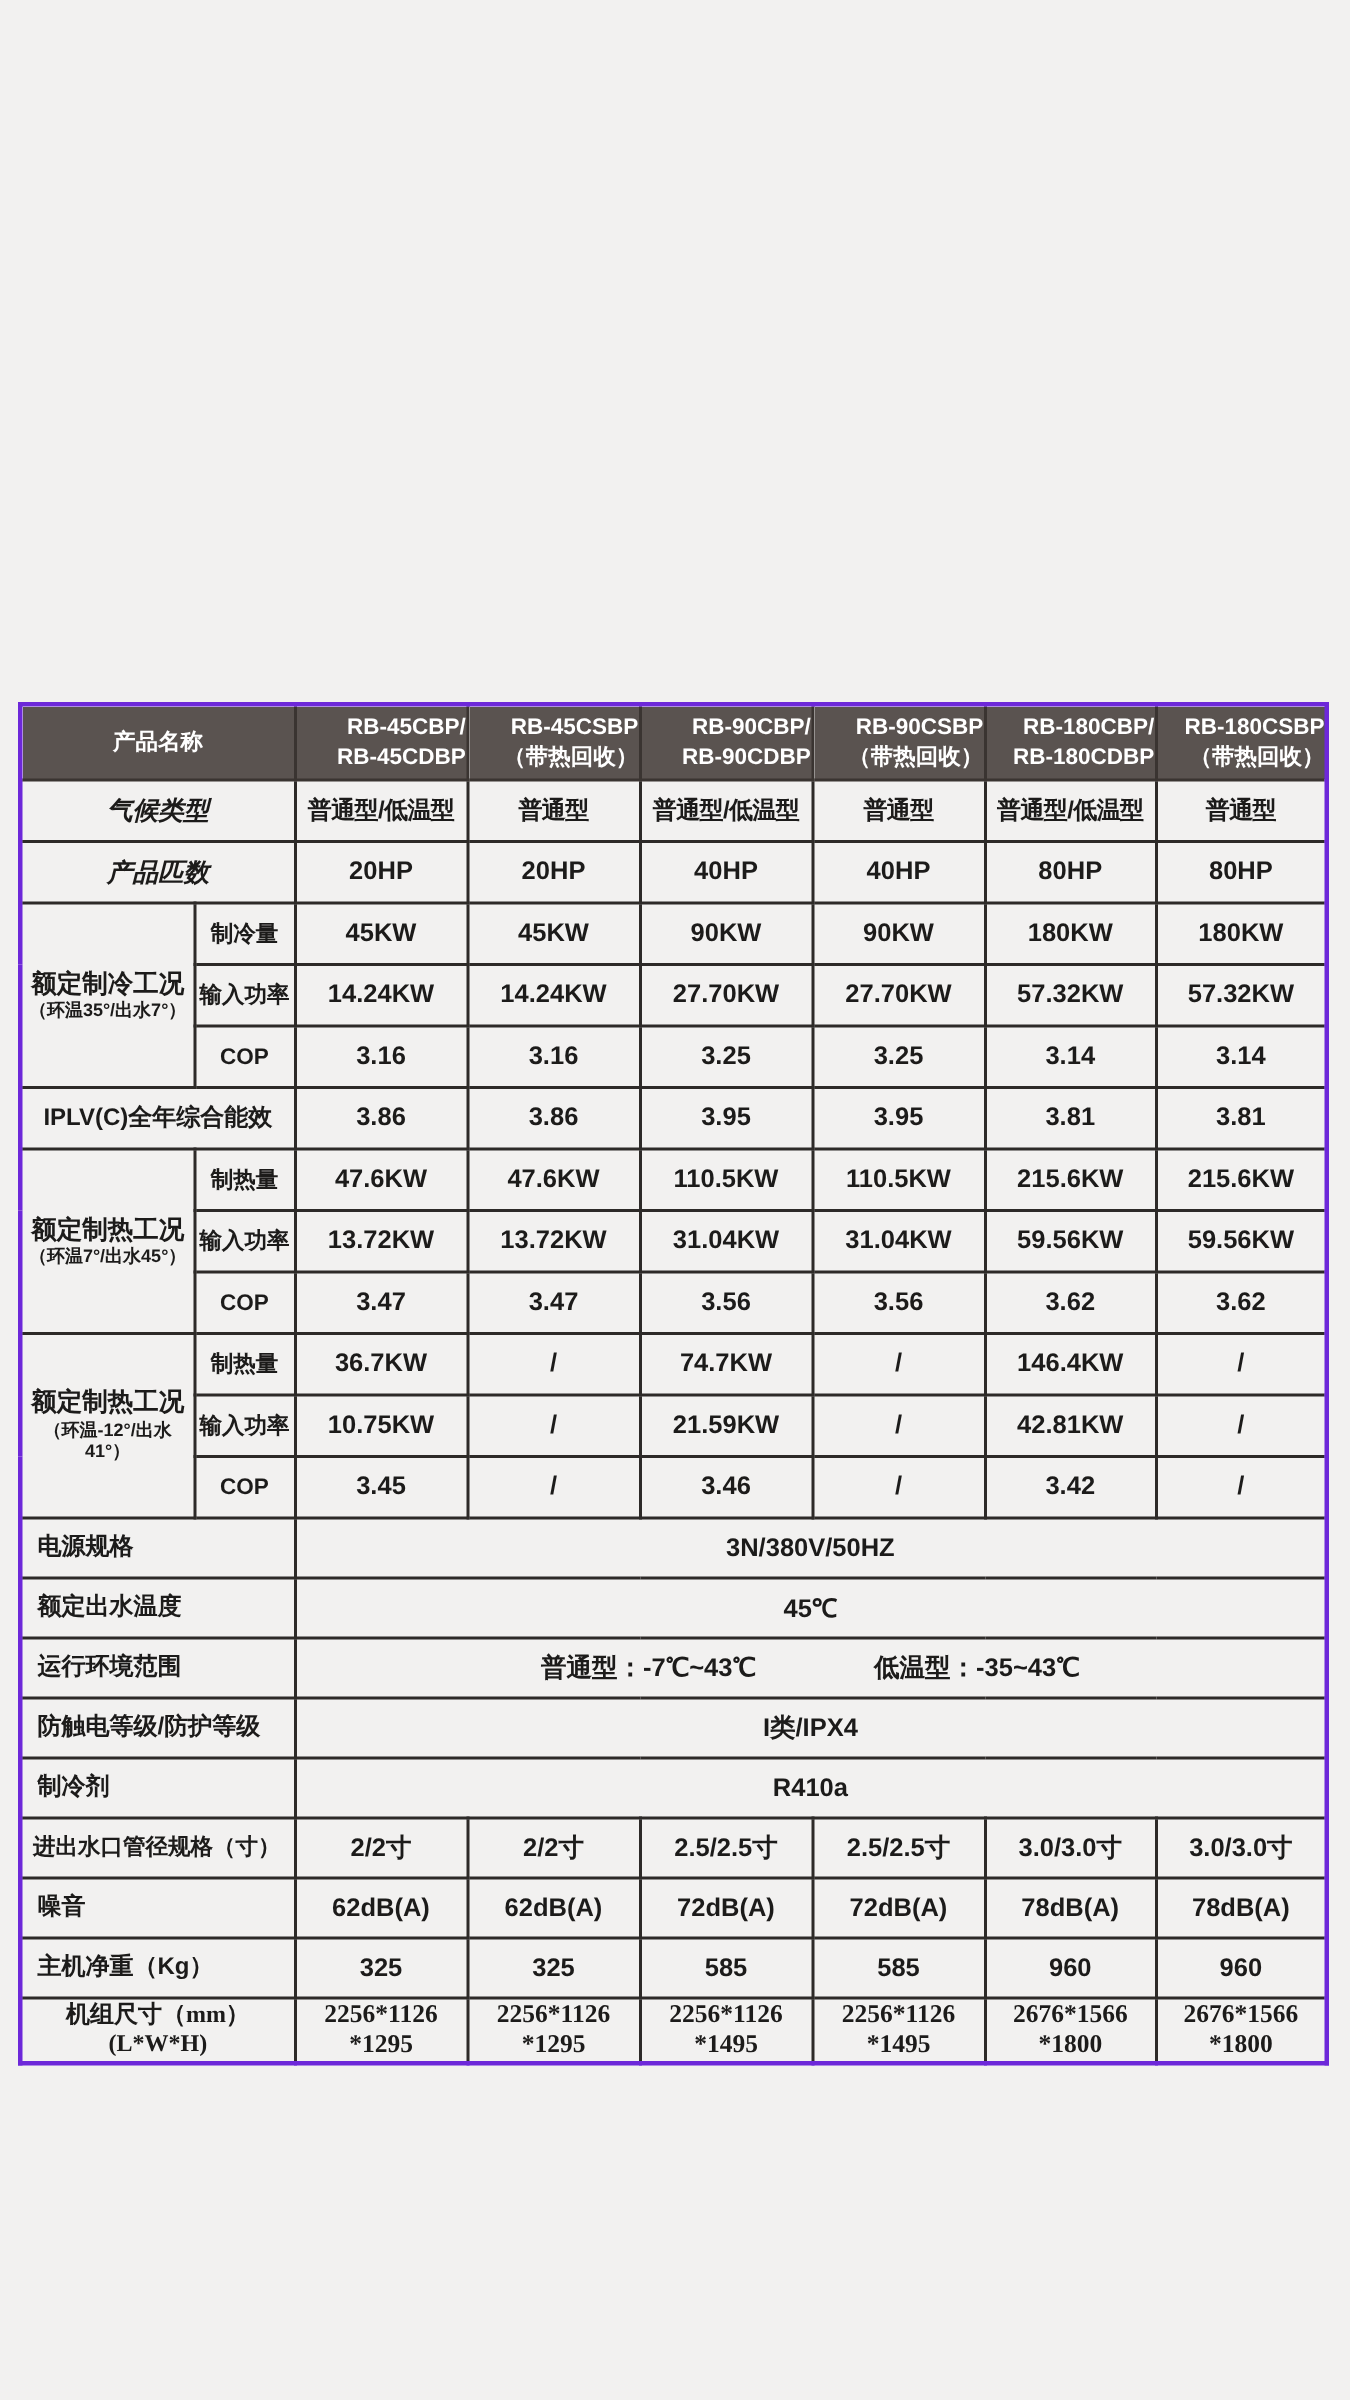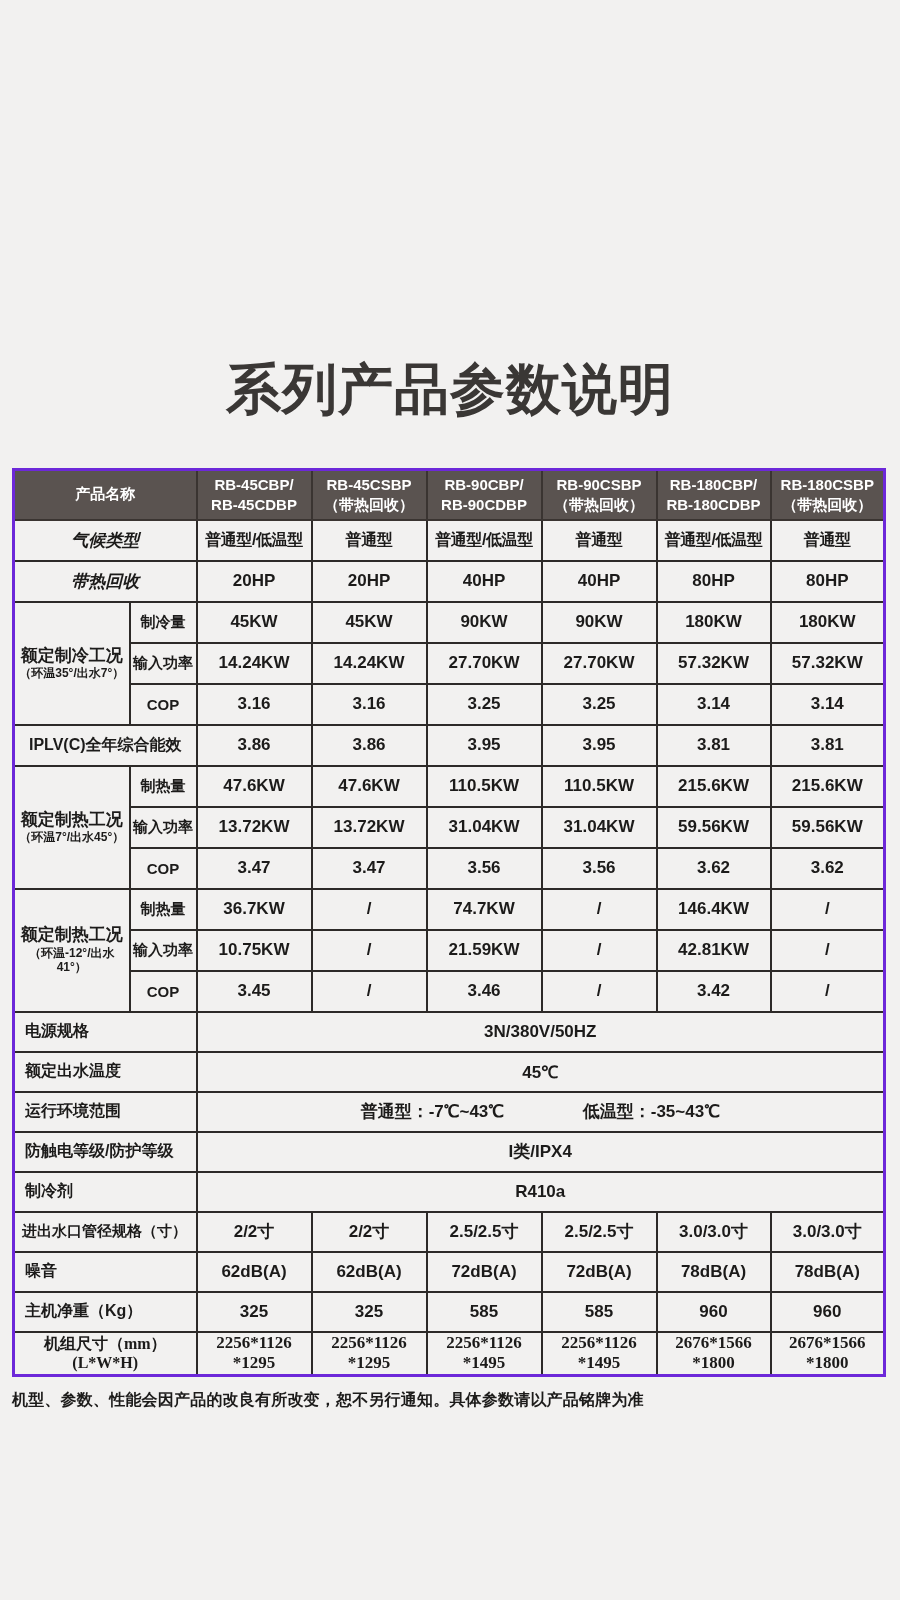--- a/index.html
+++ b/index.html
@@ -26,21 +26,21 @@
   }
   tr.h50 { height:50px; }
   tr.h41 { height:41px; }
   tr.h42 { height:40px; }
   tr.h43 { height:43px; }
 
   tr.hdr th {
     background:#5a5350; color:#ffffff;
     font-size:15px; border-color:#3a3431;
   }
-  .hd-l { display:block; line-height:1.32; }
+  .hd-l { display:block; line-height:1.32;text-align:right; }
   th.prodname { font-size:16px; }
 
   .c-lbl  { font-size:17px;font-style:italic; }
   .c-iplv { font-size:16px; }
   .c-sub  { font-size:15px; }
   .c-grp .g1 { font-size:17px; line-height:1.2; }
   .c-grp .g2 { font-size:12px; line-height:1.2; }
   .c-spec { text-align:left; padding-left:10px; font-size:16px; }
   .c-spec.tight { font-size:15px; padding-left:7px; }
   .c-clim { font-size:16px; letter-spacing:-0.4px; }
@@ -52,21 +52,20 @@
     position:absolute; top:1390px; left:12px;
     font-size:16px; font-weight:bold; color:#1c1b1a;
     letter-spacing:0.2px;
   }
 </style>
 </head>
 <body>
 
 <div class="page">
 
-  <div class="title">系列产品参数说明</div>
 
   <table class="spec">
     <colgroup>
       <col style="width:116px">
         <col style="width:67px">
       <col style="width:115px">
         <col style="width:115px">
         <col style="width:115px">
       <col style="width:115px">
         <col style="width:114px">
@@ -106,21 +105,21 @@
       <td colspan="2" class="c-lbl">气候类型</td>
       <td class="c-clim">普通型/低温型</td>
       <td class="c-clim">普通型</td>
       <td class="c-clim">普通型/低温型</td>
       <td class="c-clim">普通型</td>
       <td class="c-clim">普通型/低温型</td>
       <td class="c-clim">普通型</td>
     </tr>
 
     <tr class="h41">
-      <td colspan="2" class="c-lbl">带热回收</td>
+      <td colspan="2" class="c-lbl">产品匹数</td>
       <td>20HP</td>
       <td>20HP</td>
       <td>40HP</td>
       <td>40HP</td>
       <td>80HP</td>
       <td>80HP</td>
     </tr>
 
     <tr class="h41">
       <td rowspan="3" class="c-grp">
@@ -308,15 +307,14 @@
             <span class="dim-l">*1800</span>
           </td>
       <td>
             <span class="dim-l">2676*1566</span>
             <span class="dim-l">*1800</span>
           </td>
     </tr>
   </tbody>
     </table>
 
-  <div class="footnote">机型、参数、性能会因产品的改良有所改变，恕不另行通知。具体参数请以产品铭牌为准</div>
 
 </div>
 
 </body></html>

